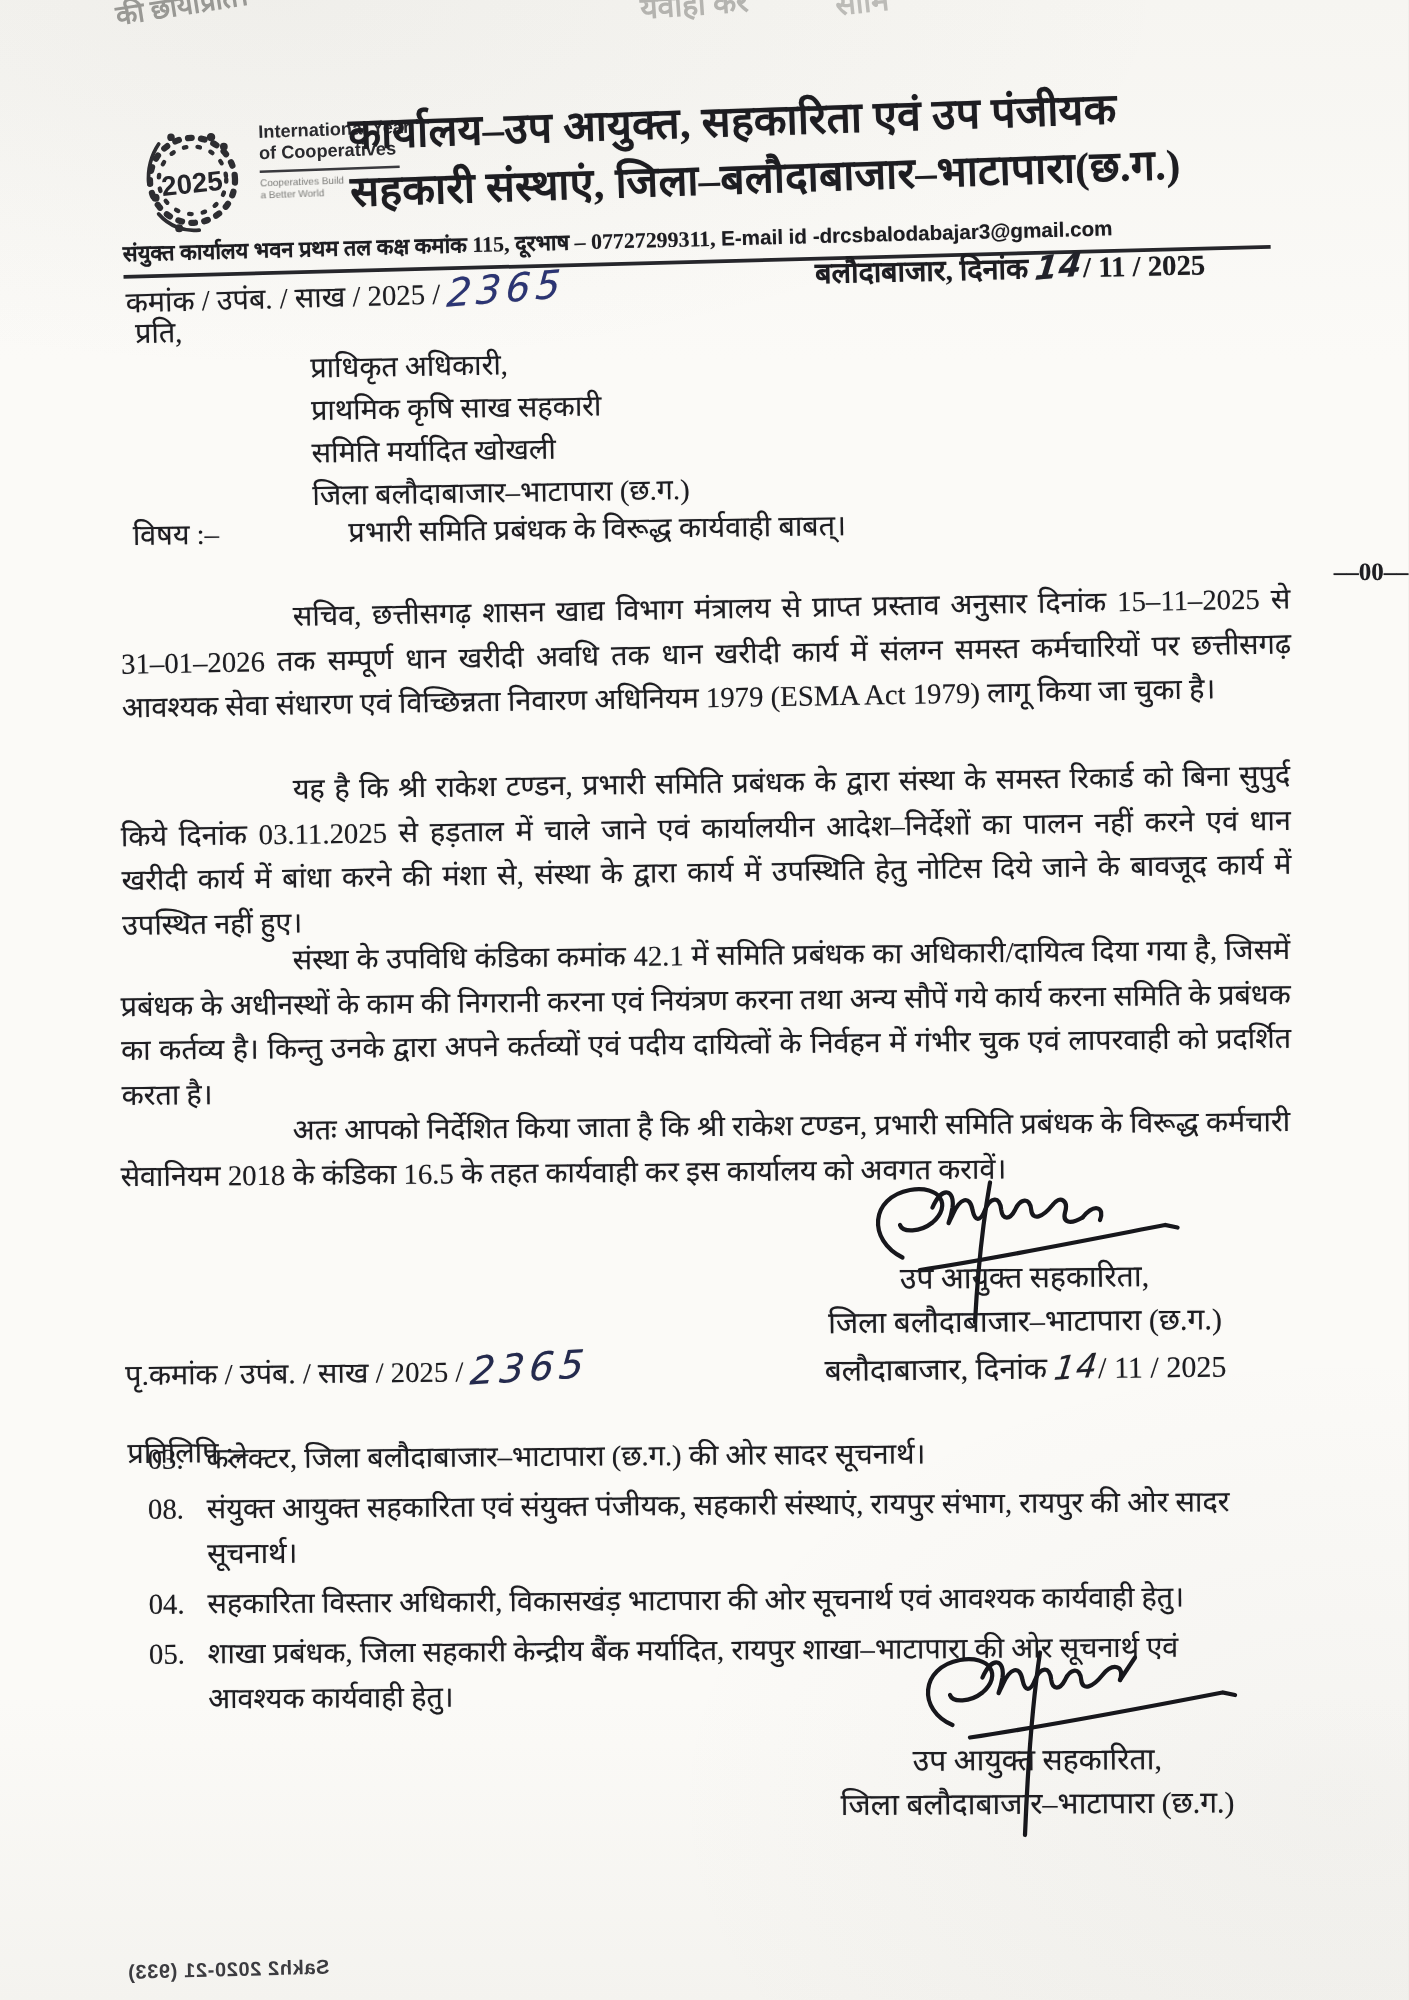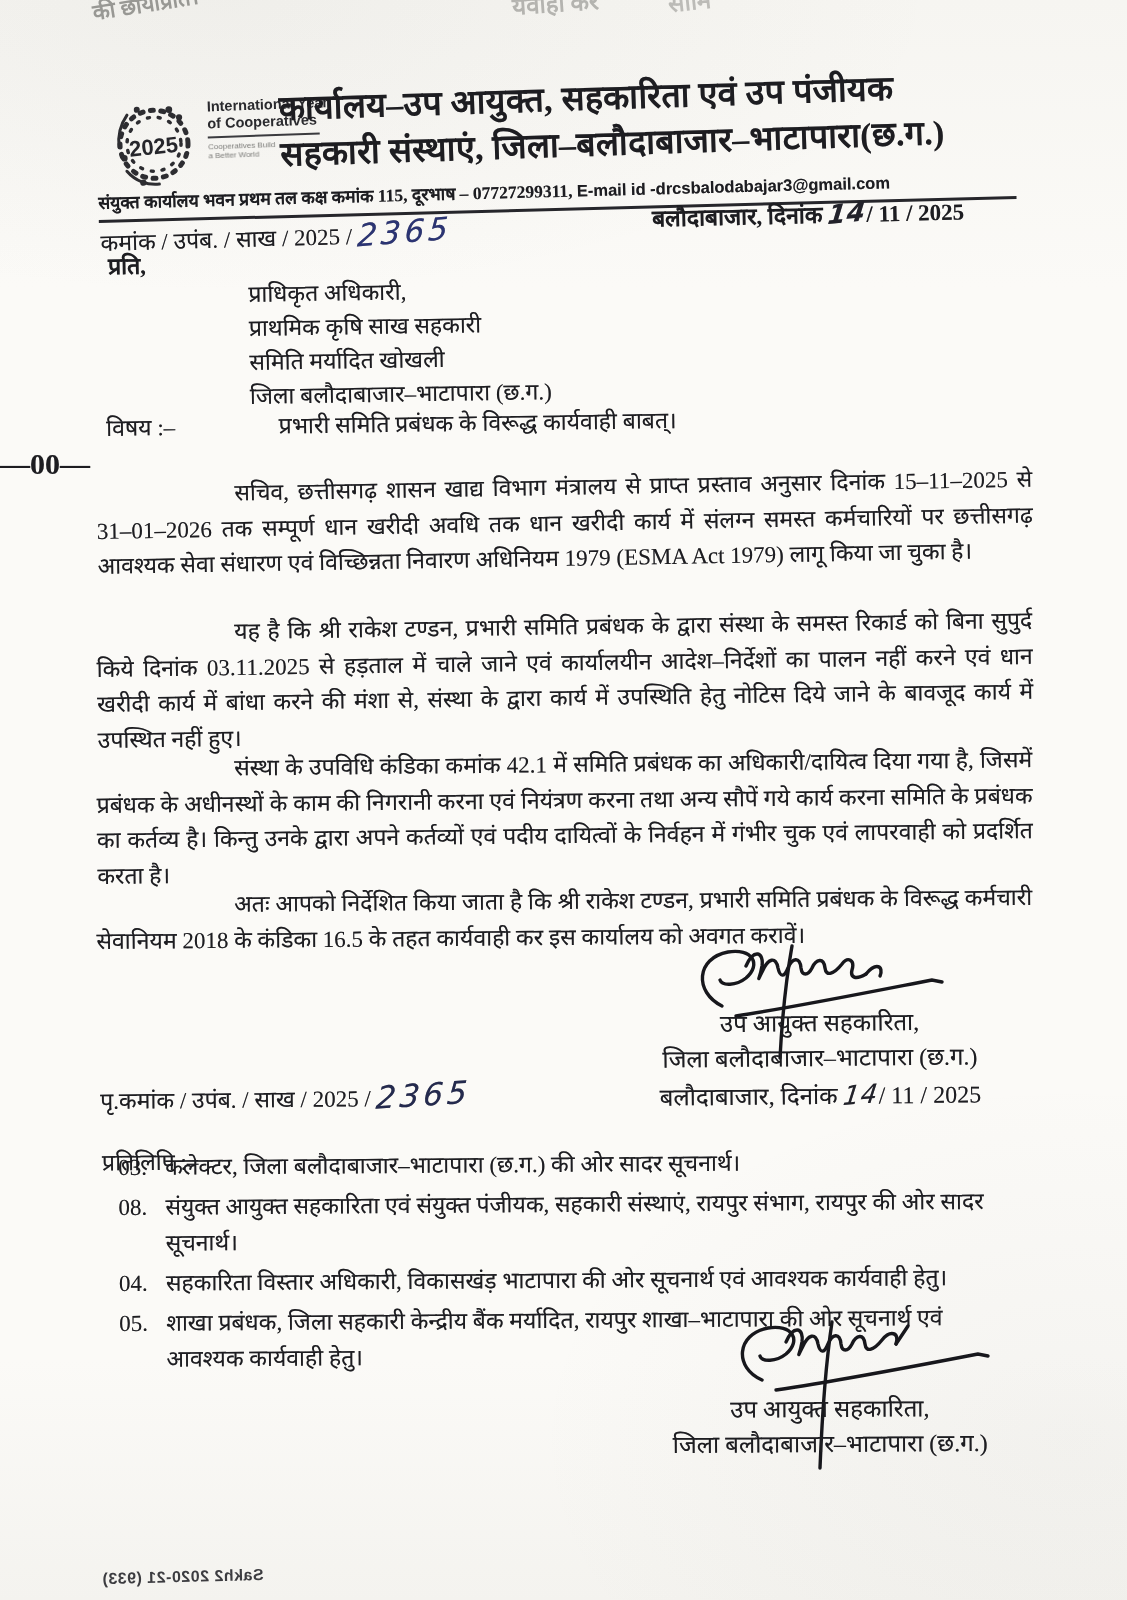--- a/index.html
+++ b/index.html
@@ -106,37 +106,37 @@
 
   <div class="abs ink dateline" style="left:652px; top:198px; transform:rotate(-1.3deg);">
     <span>बलौदाबाजार, दिनांक </span><span class="hw-day">14</span><span>/ 11 / 2025</span>
   </div>
 
   <div class="abs ink refline" style="left:100px; top:222px; transform:rotate(-1.6deg); transform-origin:left top;">
     <span>कमांक / उपंब. / साख / 2025 /</span>
     <span class="hw">2365</span>
   </div>
 
-  <div class="abs ink plain" style="left:108px; top:250px; transform:rotate(-1deg);font-weight:bold;">
+  <div class="abs ink plain" style="left:108px; top:250px; transform:rotate(-1deg);">
     <span>प्रति,</span>
   </div>
   <div class="abs ink plain" style="left:248px; top:278px; transform:rotate(-0.9deg); transform-origin:left top; line-height:34px;">
     <div>प्राधिकृत अधिकारी,</div>
     <div>प्राथमिक कृषि साख सहकारी</div>
     <div>समिति मर्यादित खोखली</div>
     <div>जिला बलौदाबाजार–भाटापारा (छ.ग.)</div>
   </div>
 
   <div class="abs ink plain" style="left:106px; top:412px; width:930px; transform:rotate(-0.8deg); transform-origin:left top;">
     <span>विषय :–</span>
     <span style="display:inline-block; width:92px;"></span>
     <span>प्रभारी समिति प्रबंधक के विरूद्ध कार्यवाही बाबत्‌।</span>
   </div>
 
-  <div class="abs ink" style="left:0; top:447px; width:1127px; text-align:left; font-size:30px; font-weight:700;">
+  <div class="abs ink" style="left:0; top:447px; width:1127px; text-align:right; font-size:20px; font-weight:700;">
     <span>––00––</span>
   </div>
 
   <div class="abs ink body-par" style="left:96px; top:478px; width:936px; transform:rotate(-1deg); transform-origin:left top;">
     <span>सचिव, छत्तीसगढ़ शासन खाद्य विभाग मंत्रालय से प्राप्त प्रस्ताव अनुसार दिनांक 15–11–2025 से 31–01–2026 तक सम्पूर्ण धान खरीदी अवधि तक धान खरीदी कार्य में संलग्न समस्त कर्मचारियों पर छत्तीसगढ़ आवश्यक सेवा संधारण एवं विच्छिन्नता निवारण अधिनियम 1979 (ESMA Act 1979) लागू किया जा चुका है।</span>
   </div>
 
   <div class="abs ink body-par" style="left:96px; top:616px; width:936px; transform:rotate(-0.8deg); transform-origin:left top;">
     <span>यह है कि श्री राकेश टण्डन, प्रभारी समिति प्रबंधक के द्वारा संस्था के समस्त रिकार्ड को बिना सुपुर्द किये दिनांक 03.11.2025 से हड़ताल में चाले जाने एवं कार्यालयीन आदेश–निर्देशों का पालन नहीं करने एवं धान खरीदी कार्य में बांधा करने की मंशा से, संस्था के द्वारा कार्य में उपस्थिति हेतु नोटिस दिये जाने के बावजूद कार्य में उपस्थित नहीं हुए।</span>
   </div>

